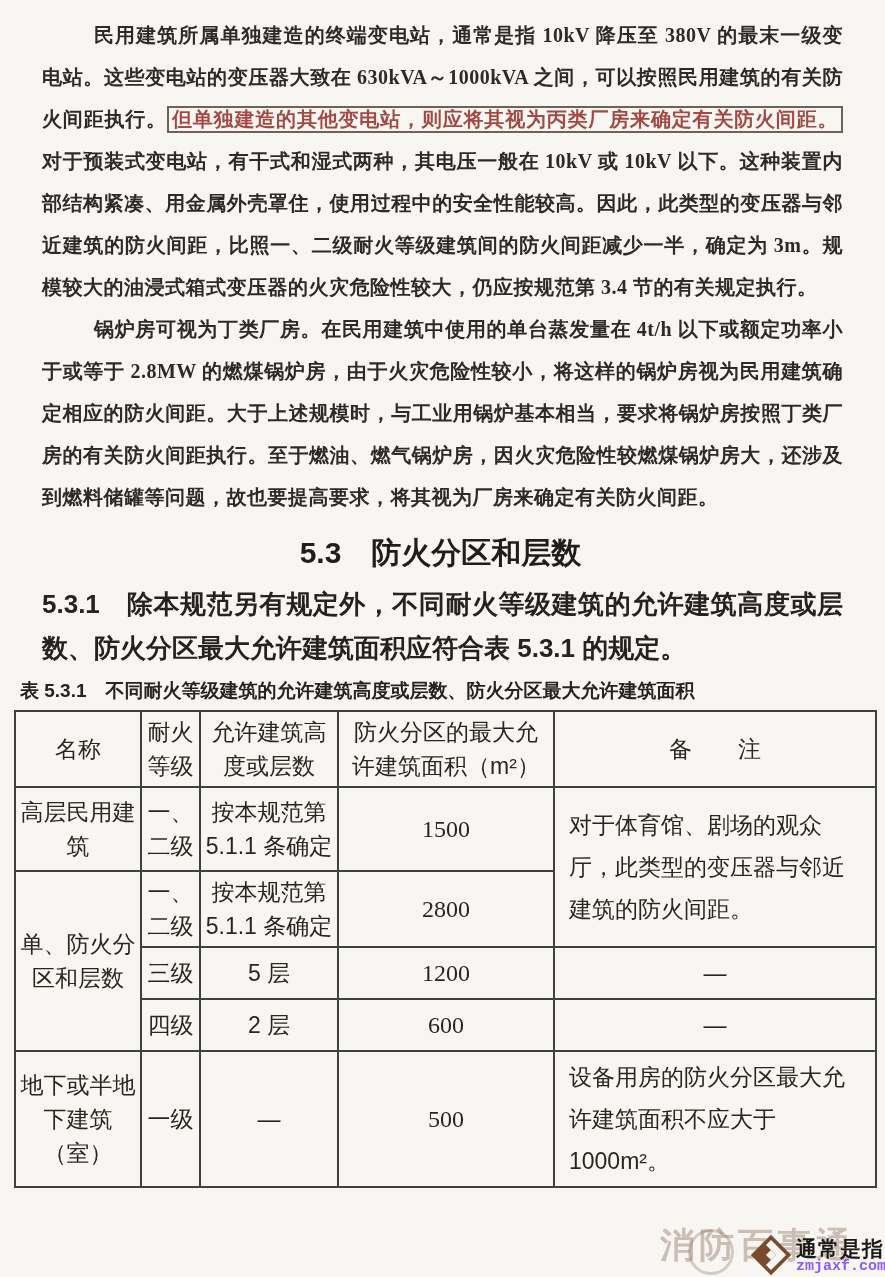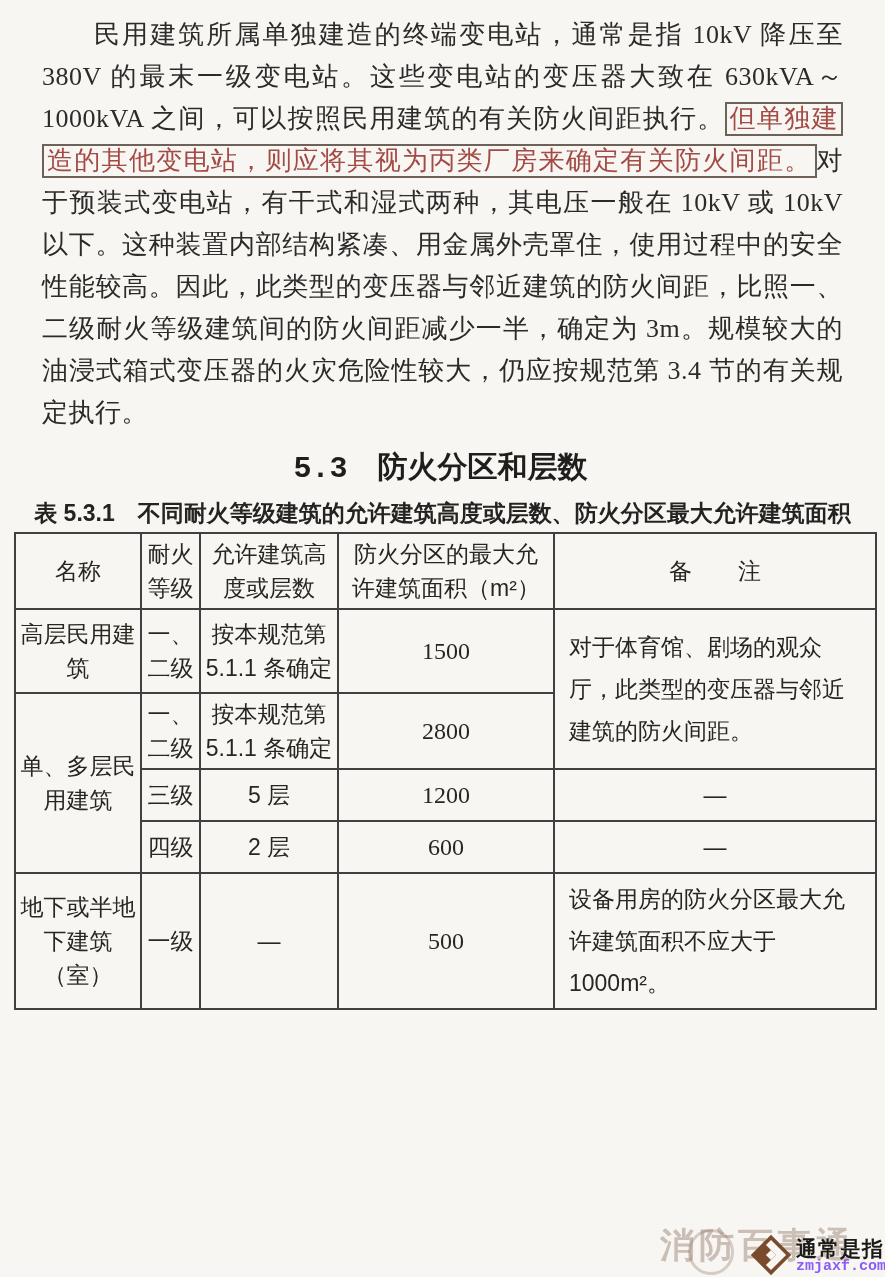--- a/index.html
+++ b/index.html
@@ -7,59 +7,59 @@
     position:relative;
     width:885px;height:1277px;
     background:#f7f6f3;
     overflow:hidden;
     font-family:"Liberation Serif","DejaVu Serif",serif;
     color:#2c2b29;
   }
   
   .body-para{
     margin:0 42px;
-    font-size:26px;
+    font-size:20px;
     line-height:42px;
     text-align:justify;
     text-indent:52px;
     letter-spacing:0.5px;
+    font-weight:bold;
   }
   .body-para.first{margin-top:14px;}
   .red-box{
     color:#a34a44;
     border:2px solid #6e6258;
     padding:0 3px 1px 3px;
     box-decoration-break:clone;
     -webkit-box-decoration-break:clone;
   }
   
   .sec-heading{
     margin:16px 4px 10px 0;
     text-align:center;
-    font-family:Liberation Mono, monospace;
+    font-family:Liberation Sans, sans-serif;
     font-weight:bold;
     font-size:30px;
     line-height:38px;
     color:#1f1e1c;
   }
   .clause{
     margin:2px 42px 0 42px;
     font-family:"Liberation Sans","DejaVu Sans",sans-serif;
     font-weight:bold;
     font-size:26px;
     line-height:44px;
     text-align:justify;
     color:#242321;
   }
   .table-title{
     margin:6px 20px 4px 20px;
-    text-align:center;
     font-family:"Liberation Sans","DejaVu Sans",sans-serif;
     font-weight:bold;
-    font-size:23px;
+    font-size:19px;
     line-height:30px;
     color:#242321;
   }
   
   table.reg{
     border-collapse:collapse;
     table-layout:fixed;
     width:861px;
     margin:4px 10px 0 14px;
     font-family:"Liberation Sans","DejaVu Sans",sans-serif;
@@ -117,23 +117,25 @@
     font-weight:bold;font-size:15px;color:#8b5cf6;white-space:nowrap;
   }
 </style>
 </head>
 <body>
 
 <div class="page">
 
   <p class="body-para first"><span>民用建筑所属单独建造的终端变电站，通常是指 10kV 降压至 380V 的最末一级变电站。这些变电站的变压器大致在 630kVA～1000kVA 之间，可以按照民用建筑的有关防火间距执行。</span><span class="red-box">但单独建造的其他变电站，则应将其视为丙类厂房来确定有关防火间距。</span><span>对于预装式变电站，有干式和湿式两种，其电压一般在 10kV 或 10kV 以下。这种装置内部结构紧凑、用金属外壳罩住，使用过程中的安全性能较高。因此，此类型的变压器与邻近建筑的防火间距，比照一、二级耐火等级建筑间的防火间距减少一半，确定为 3m。规模较大的油浸式箱式变压器的火灾危险性较大，仍应按规范第 3.4 节的有关规定执行。</span></p>
 
+  <p class="body-para"><span>锅炉房可视为丁类厂房。在民用建筑中使用的单台蒸发量在 4t/h 以下或额定功率小于或等于 2.8MW 的燃煤锅炉房，由于火灾危险性较小，将这样的锅炉房视为民用建筑确定相应的防火间距。大于上述规模时，与工业用锅炉基本相当，要求将锅炉房按照丁类厂房的有关防火间距执行。至于燃油、燃气锅炉房，因火灾危险性较燃煤锅炉房大，还涉及到燃料储罐等问题，故也要提高要求，将其视为厂房来确定有关防火间距。</span></p>
 
   <div class="sec-heading">5.3　防火分区和层数</div>
 
+  <p class="clause">5.3.1　除本规范另有规定外，不同耐火等级建筑的允许建筑高度或层数、防火分区最大允许建筑面积应符合表 5.3.1 的规定。</p>
 
   <div class="table-title">表 5.3.1　不同耐火等级建筑的允许建筑高度或层数、防火分区最大允许建筑面积</div>
 
   <table class="reg">
     <colgroup>
       <col style="width:126px">
       <col style="width:59px">
       <col style="width:138px">
       <col style="width:216px">
       <col style="width:322px">
@@ -147,21 +149,21 @@
       <th>备　　注</th>
     </tr>
     <tr style="height:84px">
       <td>高层民用建筑</td>
       <td>一、二级</td>
       <td>按本规范第 5.1.1 条确定</td>
       <td class="num">1500</td>
       <td class="remark" rowspan="2">对于体育馆、剧场的观众厅，此类型的变压器与邻近建筑的防火间距。</td>
     </tr>
     <tr style="height:76px">
-      <td rowspan="3">单、多层民用建筑</td>
+      <td rowspan="3">单、防火分区和层数</td>
       <td>一、二级</td>
       <td>按本规范第 5.1.1 条确定</td>
       <td class="num">2800</td>
     </tr>
     <tr style="height:42px">
       <td>三级</td>
       <td>5 层</td>
       <td class="num">1200</td>
       <td class="remark dash">—</td>
     </tr>

